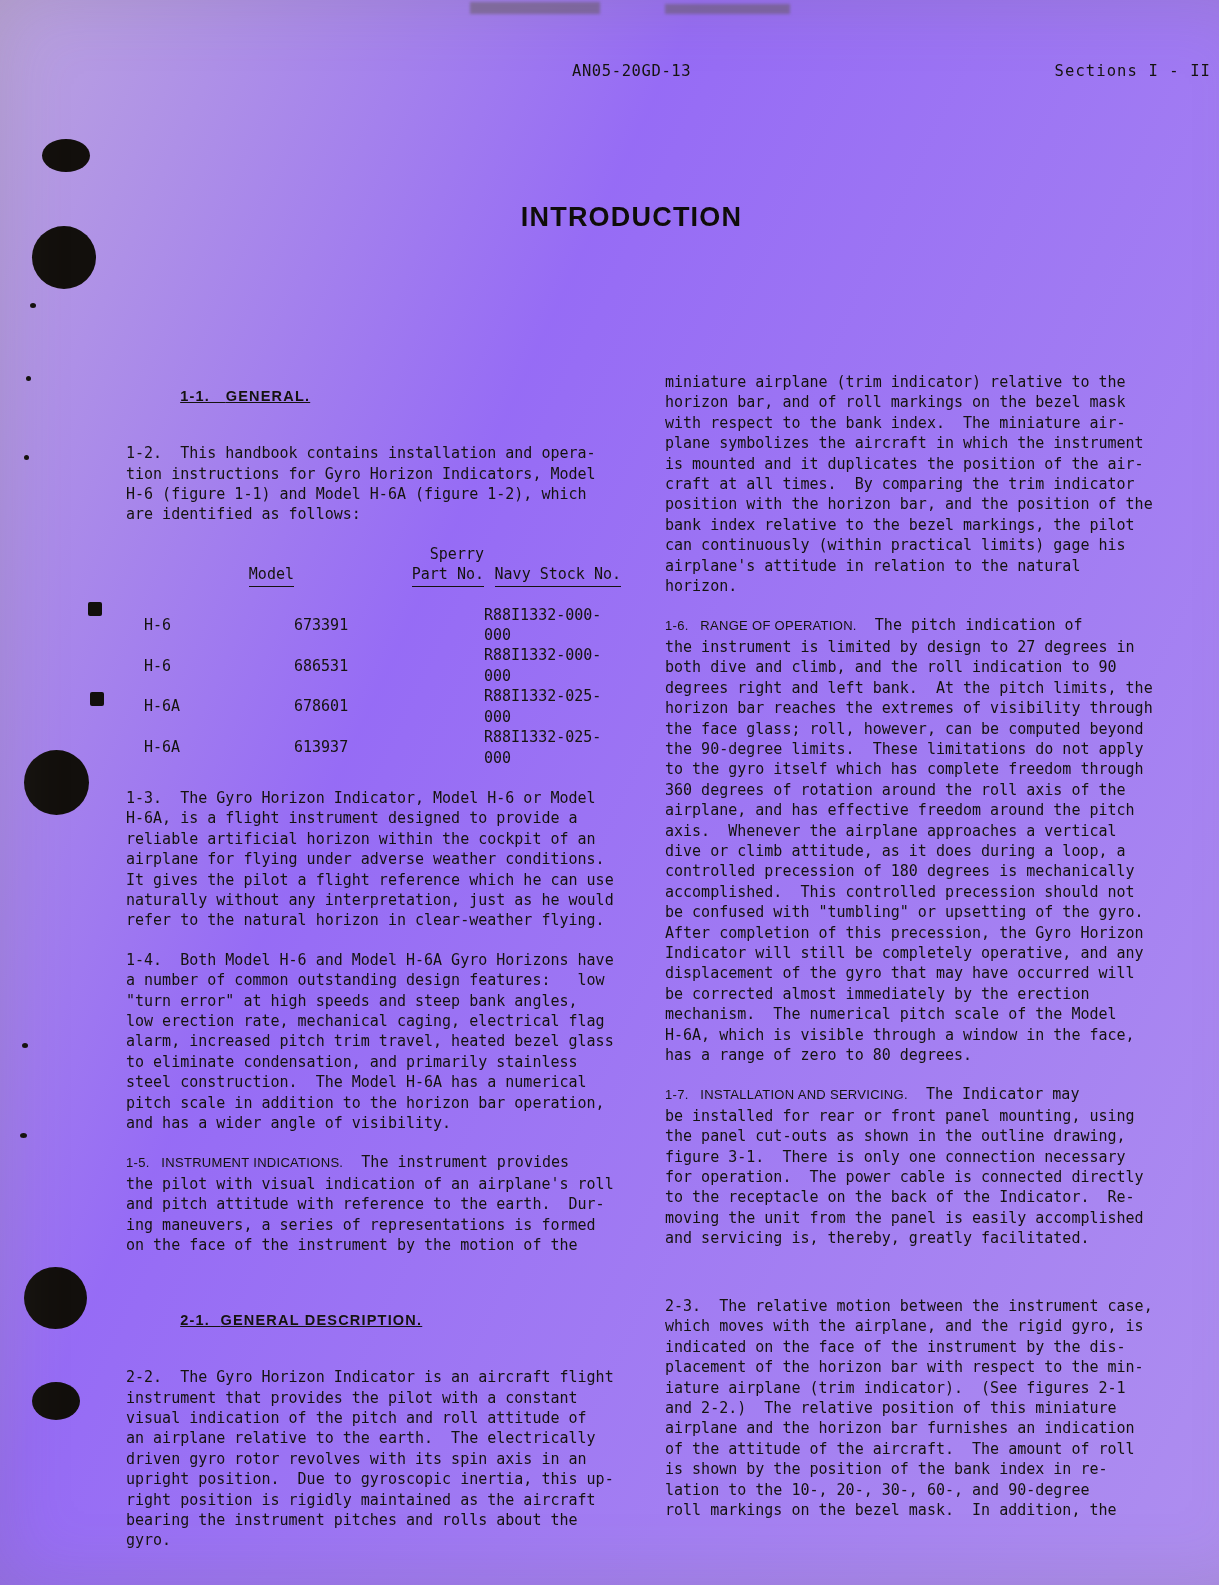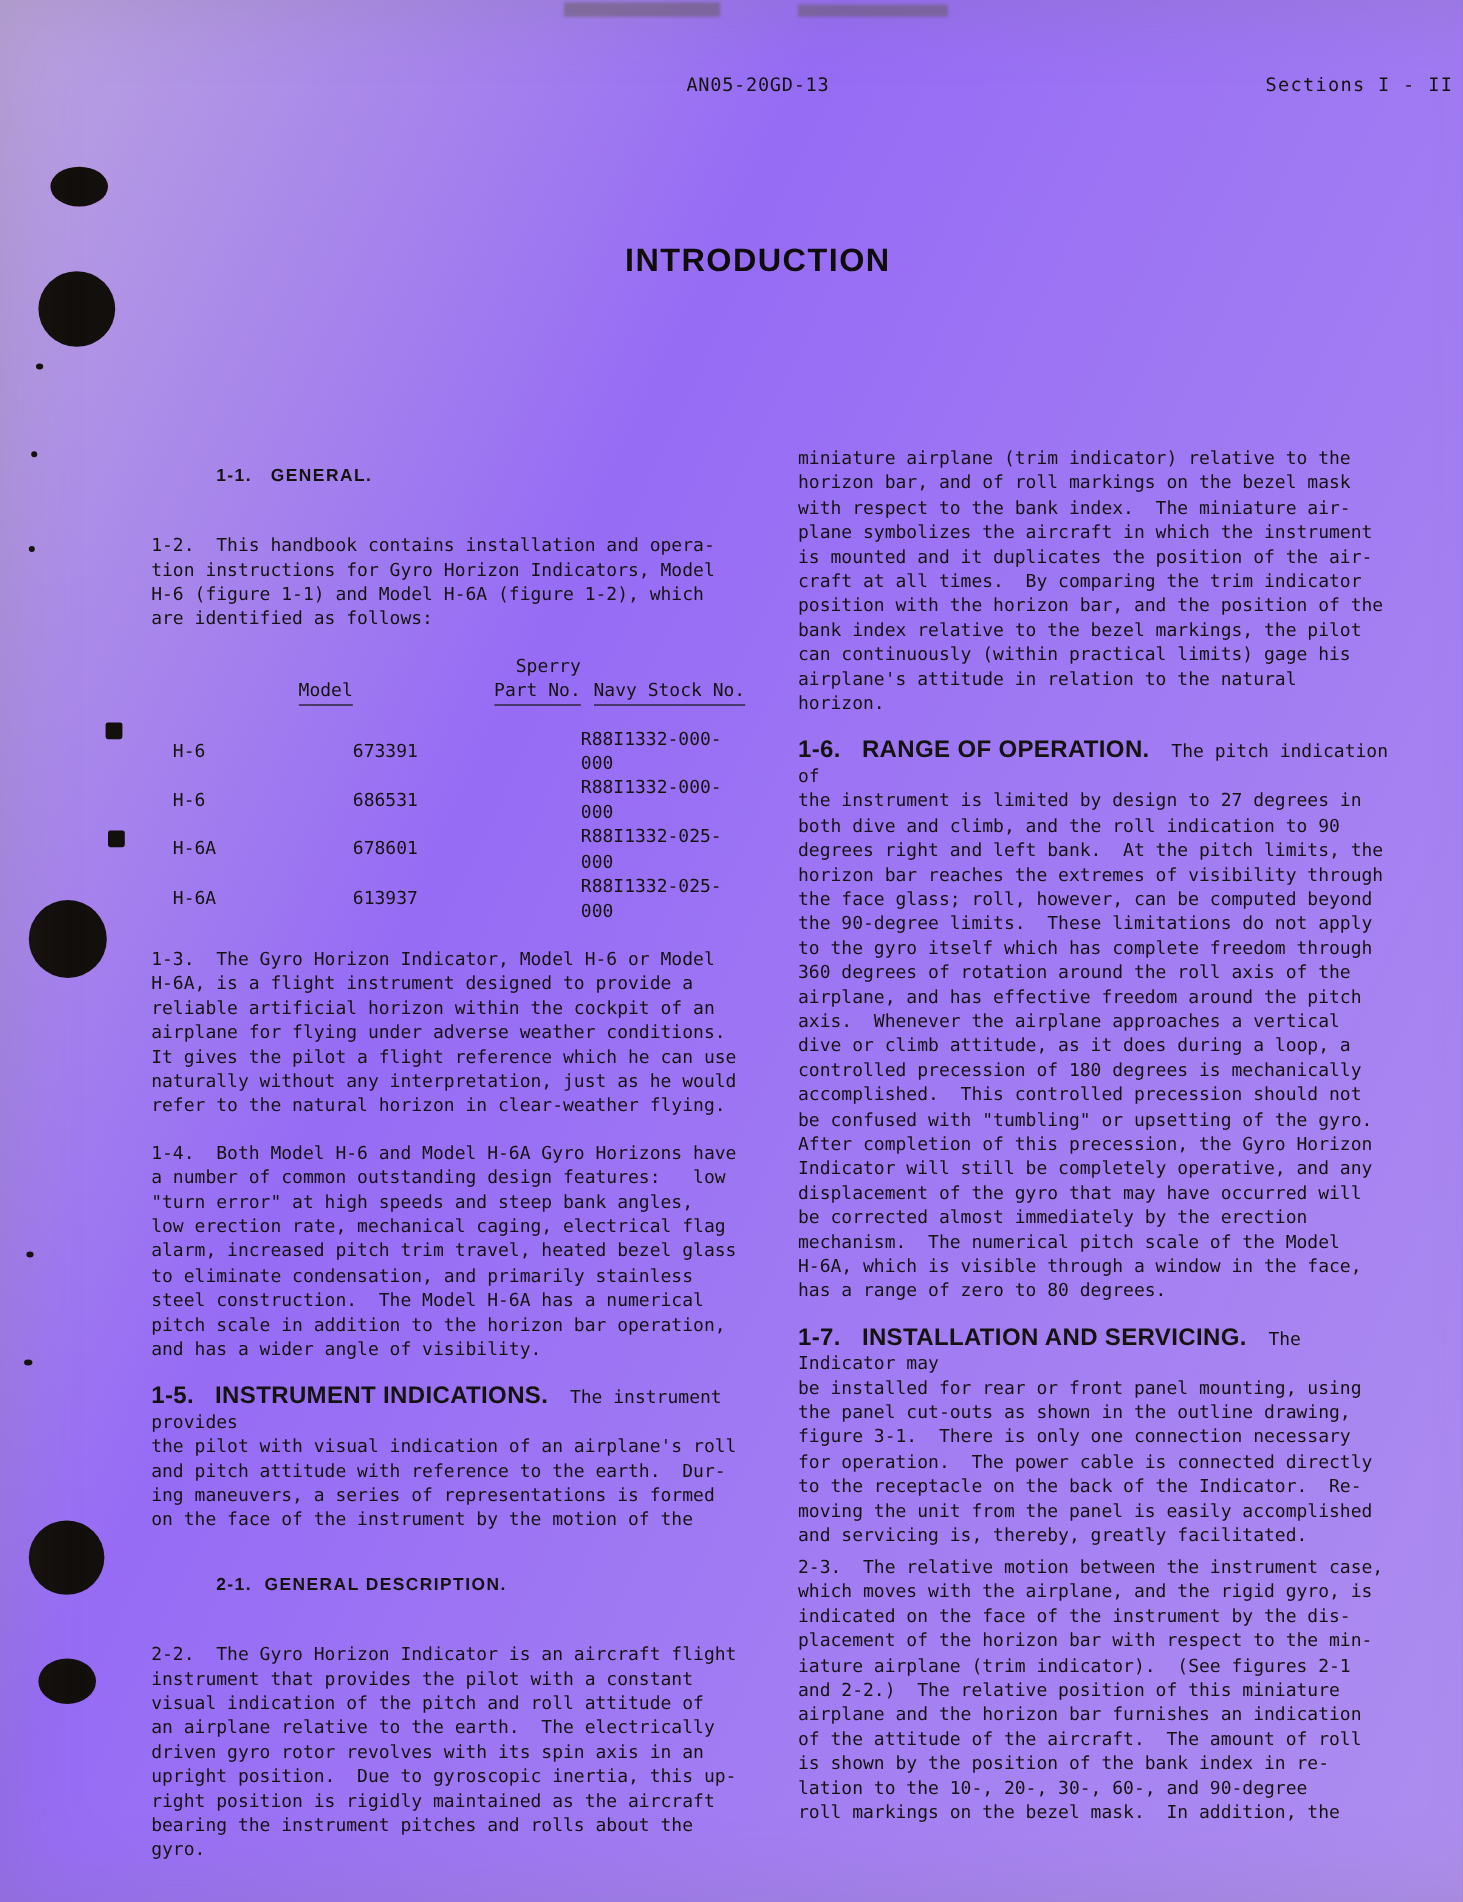--- a/index.html
+++ b/index.html
@@ -104,27 +104,27 @@
 
   .run-head-in {
     font-family: "Liberation Sans", "DejaVu Sans", sans-serif;
     font-weight: bold;
     font-size: 14.5px;
     letter-spacing: 0.4px;
   }
   .para-num-heading {
     margin: 0 0 16px 0;
   }
-  .para-num-heading .run-head-in { letter-spacing: 1.2px; }
+  .para-num-heading .run-head-in { letter-spacing: 1.2px; text-decoration: underline; }
 
   
   .para .lead {
     font-family: "Liberation Sans", "DejaVu Sans", sans-serif;
-    font-weight: bold;
-    font-size: 20px;
+    font-weight: normal;
+    font-size: 13px;
     letter-spacing: 0.3px;
   }
 
   
   .parts-table {
     margin: 0 0 20px 0;
     font-size: 15px;
     line-height: 20.4px;
   }
   .parts-table table {

